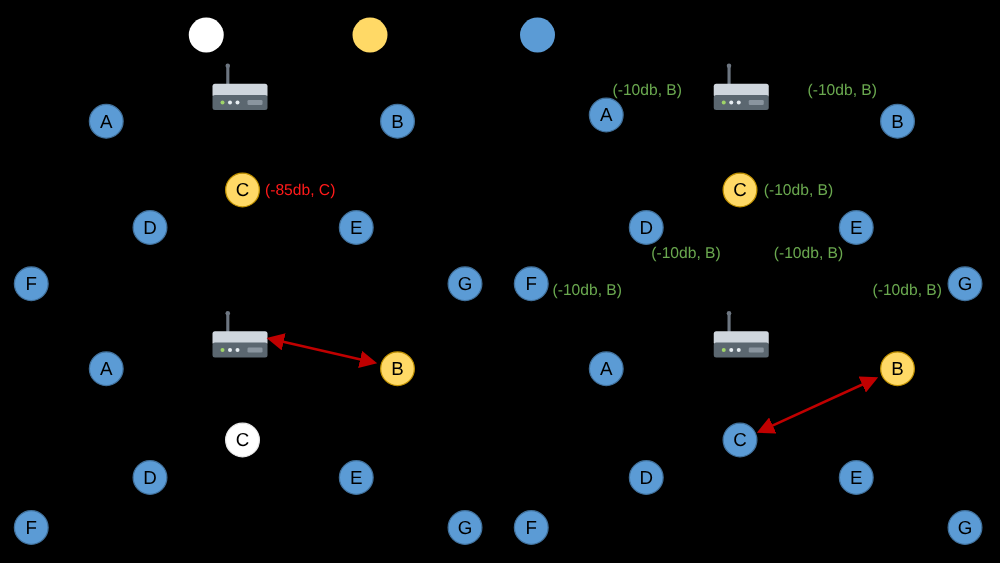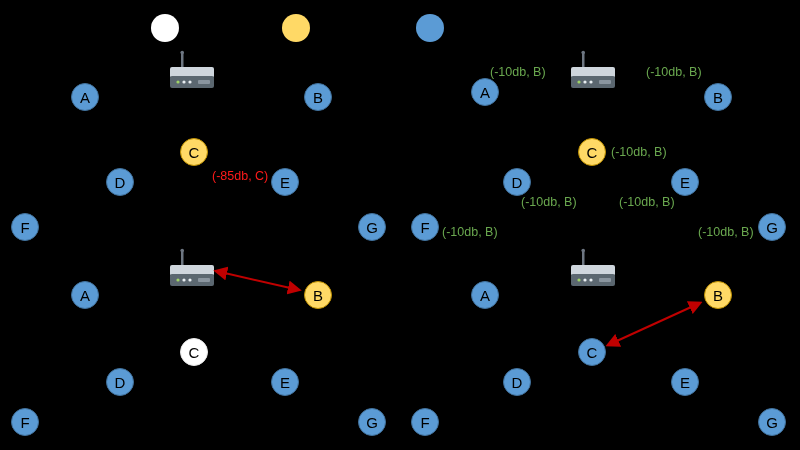--- a/index.html
+++ b/index.html
@@ -15,21 +15,21 @@
   .node.blue   { background:#5b9bd5; border:1.5px solid #41719c; }
   .node.yellow { background:#ffd966; border:1.5px solid #bf9000; }
   .node.white  { background:#ffffff; border:1.5px solid #e8e8e8; }
   .legend-dot {
     position:absolute; width:28px; height:28px; border-radius:50%; box-sizing:border-box;
   }
   .ann {
     position:absolute; font-size:12.5px; white-space:nowrap; line-height:1;
   }
   .ann.green { color:#6aa84f; }
-  .ann.red   { color:#ff1a1a;margin-top:24px; }
+  .ann.red   { color:#ff1a1a; }
   .router { position:absolute; width:48px; height:42px; }
   .router svg { width:100%; height:100%; display:block; }
   #arrow-layer { position:absolute; left:0; top:0; width:800px; height:450px; pointer-events:none; }
 </style>
 </head>
 <body>
 
 <div id="stage">
 
   <div class="legend-dot" style="left:151px; top:14px; background:#ffffff;"></div>

